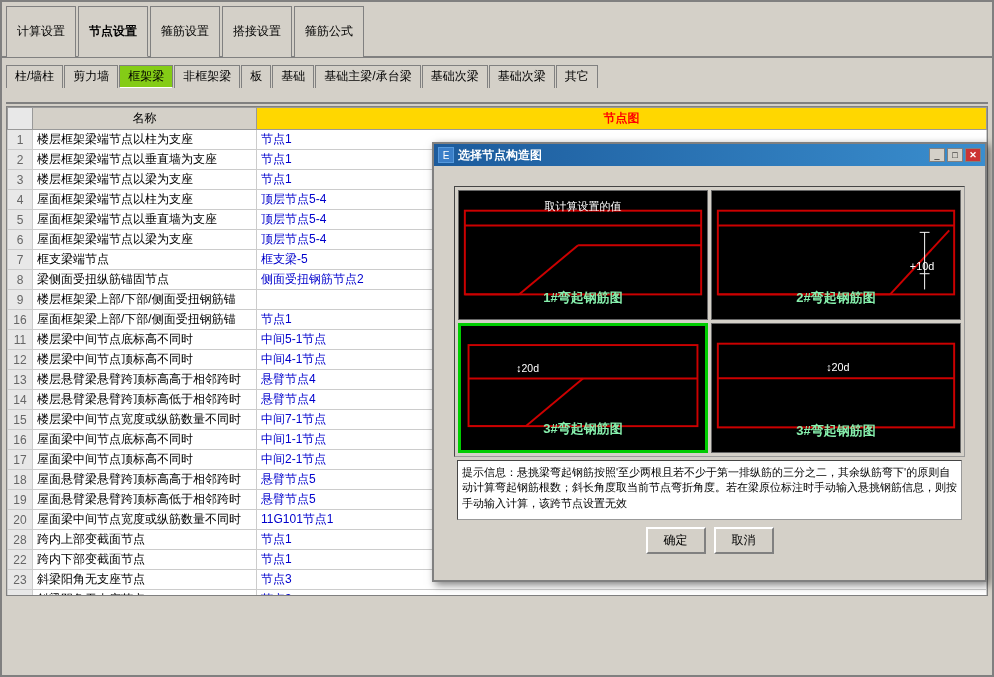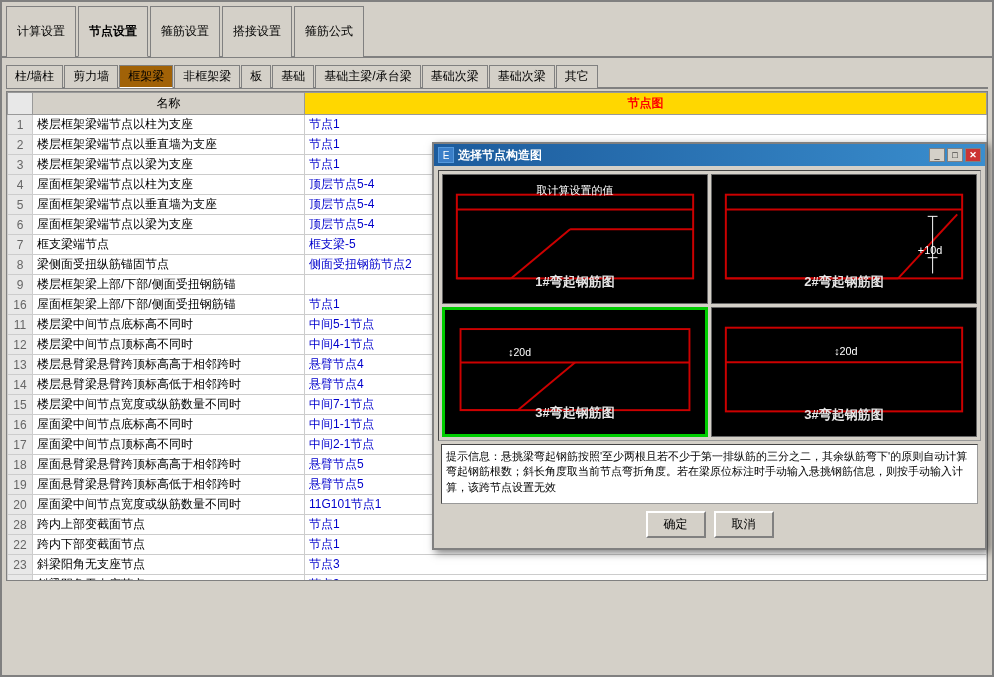--- a/index.html
+++ b/index.html
@@ -10,46 +10,46 @@
 
     
     .tab-bar { display: flex; background: #d4d0c8; padding: 3px 4px 0; gap: 2px; border-bottom: 2px solid #808080; }
     .tab { padding: 16px 10px; background: #d4d0c8; border: 1px solid #808080; border-bottom: none; cursor: pointer; font-size: 12px; position: relative; top: 1px; }
     .tab.active { background: #d4d0c8; border-bottom: 1px solid #d4d0c8; z-index: 1; font-weight: bold; }
     
     
     .content { display: flex; flex-direction: column; padding: 4px; background: #d4d0c8; }
     
     
-    .sub-tab-bar { display: flex; background: #d4d0c8; padding: 2px 0 0; gap: 1px; border-bottom: 2px solid #808080; margin-bottom: 2px; }
+    .sub-tab-bar { display: flex; background: #d4d0c8; padding: 2px 0 15px; gap: 1px; border-bottom: 2px solid #808080; margin-bottom: 2px; }
     .sub-tab { padding: 2px 8px; background: #d4d0c8; border: 1px solid #808080; border-bottom: none; cursor: pointer; font-size: 12px; position: relative; top: 1px; }
-    .sub-tab.active { background: #a16207; border-bottom: 1px solid white; z-index: 1; }
+    .sub-tab.active { background: #84cc16; border-bottom: 1px solid white; z-index: 1; }
 
     
     .table-area { background: white; border: 1px solid #808080; overflow-y: auto; height: 490px; }
     table { width: 100%; border-collapse: collapse; font-size: 12px; }
     table th { background: #d4d0c8; border: 1px solid #999; padding: 2px 4px; text-align: center; font-weight: normal; }
     table td { border: 1px solid #ccc; padding: 1px 4px; }
-    .col-name { width: 272px; font-family: Liberation Mono, monospace; }
+    .col-name { width: 224px; font-family: Liberation Mono, monospace; }
     .col-node { background: #ffd700; color: red; font-weight: bold; text-align: center; }
     .row-num { text-align: center; color: #666; width: 25px; background: #e8e8e8; }
     
     
     .dialog { position: absolute; top: 140px; left: 430px; width: 555px; background: #d4d0c8; border: 2px solid #808080; box-shadow: 3px 3px 8px rgba(0,0,0,0.5); z-index: 20; }
     .dialog-title { display: flex; align-items: center; height: 22px; background: linear-gradient(to right, #1c5b9c, #3a8ece); padding: 0 4px; }
     .dialog-title-icon { width: 16px; height: 16px; background: #3a7ec8; border: 1px solid #5599dd; margin-right: 4px; display: flex; align-items: center; justify-content: center; }
     .dialog-title-text { color: white; font-size: 12px; font-weight: bold; flex: 1; }
     .dialog-title-buttons { display: flex; gap: 2px; }
-    .dialog-content { padding: 4px; }
+    .dialog-content { padding: 20px; }
     
     
     .node-grid { display: grid; grid-template-columns: 1fr 1fr; gap: 3px; background: #d4d0c8; padding: 3px; border: 1px inset #999; }
     .node-cell { background: black; border: 1px solid #666; position: relative; height: 130px; display: flex; align-items: center; justify-content: center; overflow: hidden; }
     .node-cell.selected { border: 3px solid #00cc00; }
-    .node-label { color: #e5e5e5; font-size: 13px; font-weight: bold; text-align: center; z-index: 2; position: absolute; bottom: 12px; }
+    .node-label { color: #86efac; font-size: 13px; font-weight: bold; text-align: center; z-index: 2; position: absolute; bottom: 12px; }
     
     
     .node-svg { position: absolute; top: 0; left: 0; width: 100%; height: 100%; }
     
     
     .hint-area { background: white; border: 1px inset #999; margin: 3px; padding: 4px; font-size: 11px; min-height: 60px; line-height: 1.4; }
     .hint-label { color: black; }
     
     
     .dialog-buttons { display: flex; justify-content: center; gap: 8px; padding: 4px 4px 6px; }

